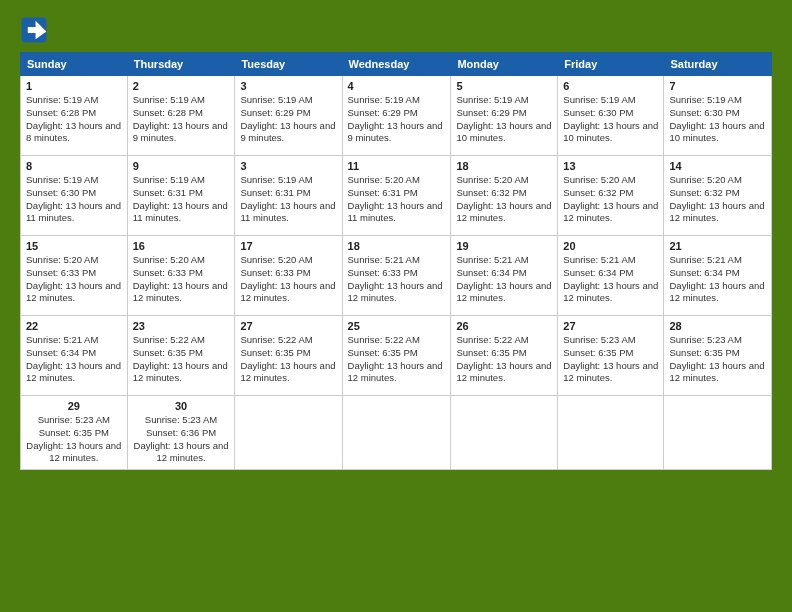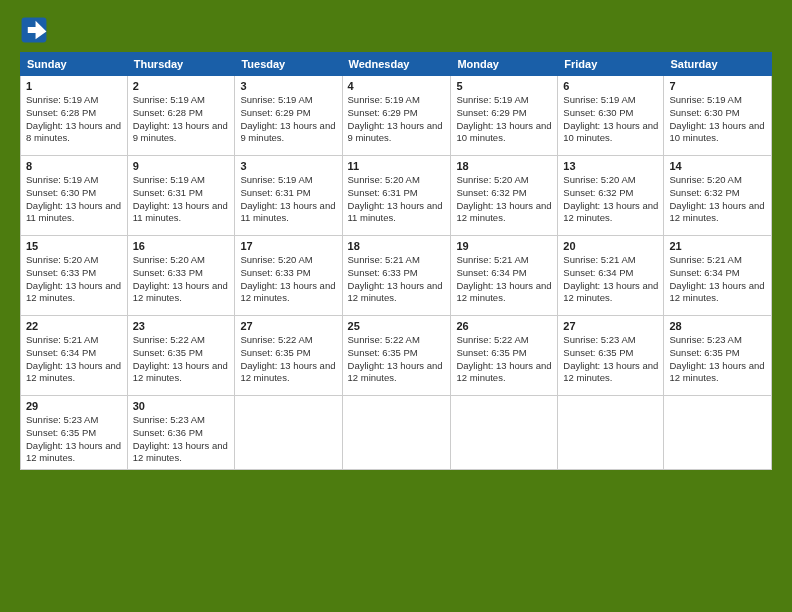--- a/index.html
+++ b/index.html
@@ -68,20 +68,21 @@
     .calendar td {
       vertical-align: top;
       border: 1px solid #ccc;
       padding: 4px 5px;
       width: 113px;
       height: 80px;
       background: #fff;
     }
     .calendar tr:last-child td {
       height: 70px;
+      text-align: center;
     }
     .day-num {
       font-size: 11px;
       font-weight: bold;
       color: #222;
       display: block;
       margin-bottom: 2px;
     }
     .day-info {
       color: #333;

